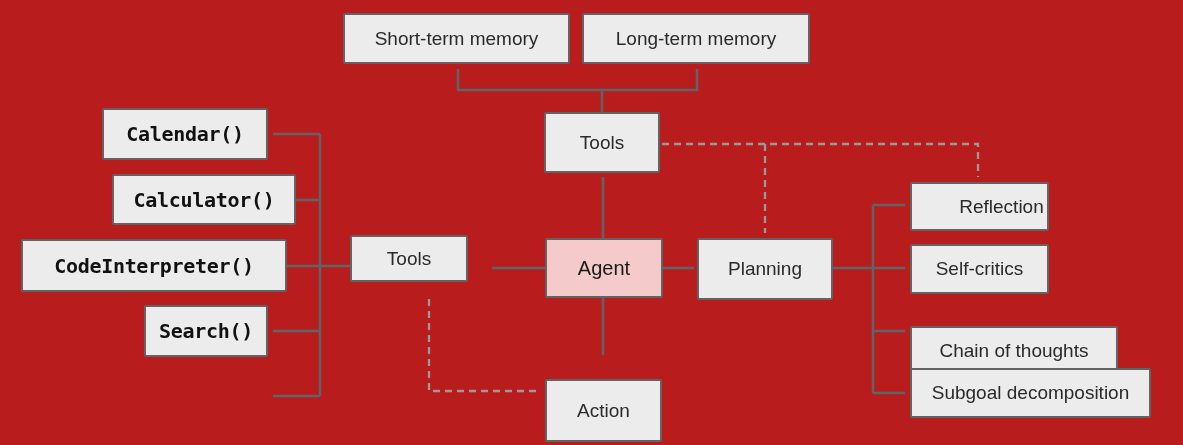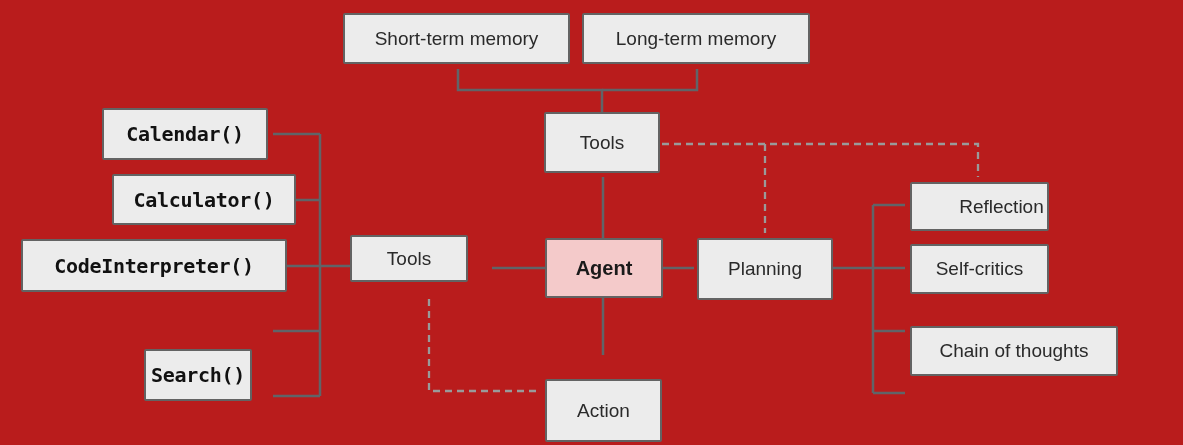--- a/index.html
+++ b/index.html
@@ -29,21 +29,21 @@
     background:var(--node-fill);
     border:2.5px solid var(--node-border);
     border-radius:2px;
     display:flex;align-items:center;justify-content:center;
     font-size:19px;
     color:var(--text);
     white-space:nowrap;
   }
   .node.pink{
     background:var(--agent-fill);
-    font-weight:bold;
+    font-weight:normal;
     font-size:20px;
     color:#1a1a1a;
   }
   .node.mono{
     font-family:"DejaVu Sans Mono", monospace;
     font-weight:bold;
     font-size:20px;
     color:var(--mono-text);
     letter-spacing:-0.3px;
   }
@@ -89,24 +89,25 @@
     <path class="edge-dashed" d="M429,299 L429,391 L540,391" marker-end="url(#arrow-dashed)"></path>
   </svg>
 
   <div class="node" style="left:343px;top:13px;width:227px;height:51px;">Short-term memory</div>
   <div class="node" style="left:582px;top:13px;width:228px;height:51px;">Long-term memory</div>
   <div class="node" style="left:544px;top:112px;width:116px;height:61px;">Tools</div>
 
   <div class="node mono" style="left:102px;top:108px;width:166px;height:52px;">Calendar()</div>
   <div class="node mono" style="left:84px;top:174px;width:184px;height:51px;margin-left:28px;">Calculator()</div>
   <div class="node mono" style="left:2px;top:239px;width:266px;height:53px;margin-left:19px;">CodeInterpreter()</div>
-  <div class="node mono" style="left:144px;top:305px;width:108px;height:52px;margin-top:44px;">Search()</div>
+  <div class="node mono" style="left:144px;top:305px;width:124px;height:52px;">Search()</div>
 
   <div class="node" style="left:350px;top:235px;width:118px;height:47px;">Tools</div>
   <div class="node pink" style="left:545px;top:238px;width:118px;height:60px;">Agent</div>
   <div class="node" style="left:697px;top:238px;width:136px;height:62px;">Planning</div>
   <div class="node" style="left:545px;top:379px;width:117px;height:63px;text-align:right;">Action</div>
 
   <div class="node" style="left:910px;top:182px;width:139px;height:49px;padding-left:44px;">Reflection</div>
   <div class="node" style="left:910px;top:244px;width:139px;height:50px;text-align:right;">Self-critics</div>
   <div class="node" style="left:910px;top:306px;width:208px;height:50px;margin-top:20px;">Chain of thoughts</div>
+  <div class="node" style="left:910px;top:368px;width:241px;height:50px;">Subgoal decomposition</div>
 
 </div>
 
 </body></html>

